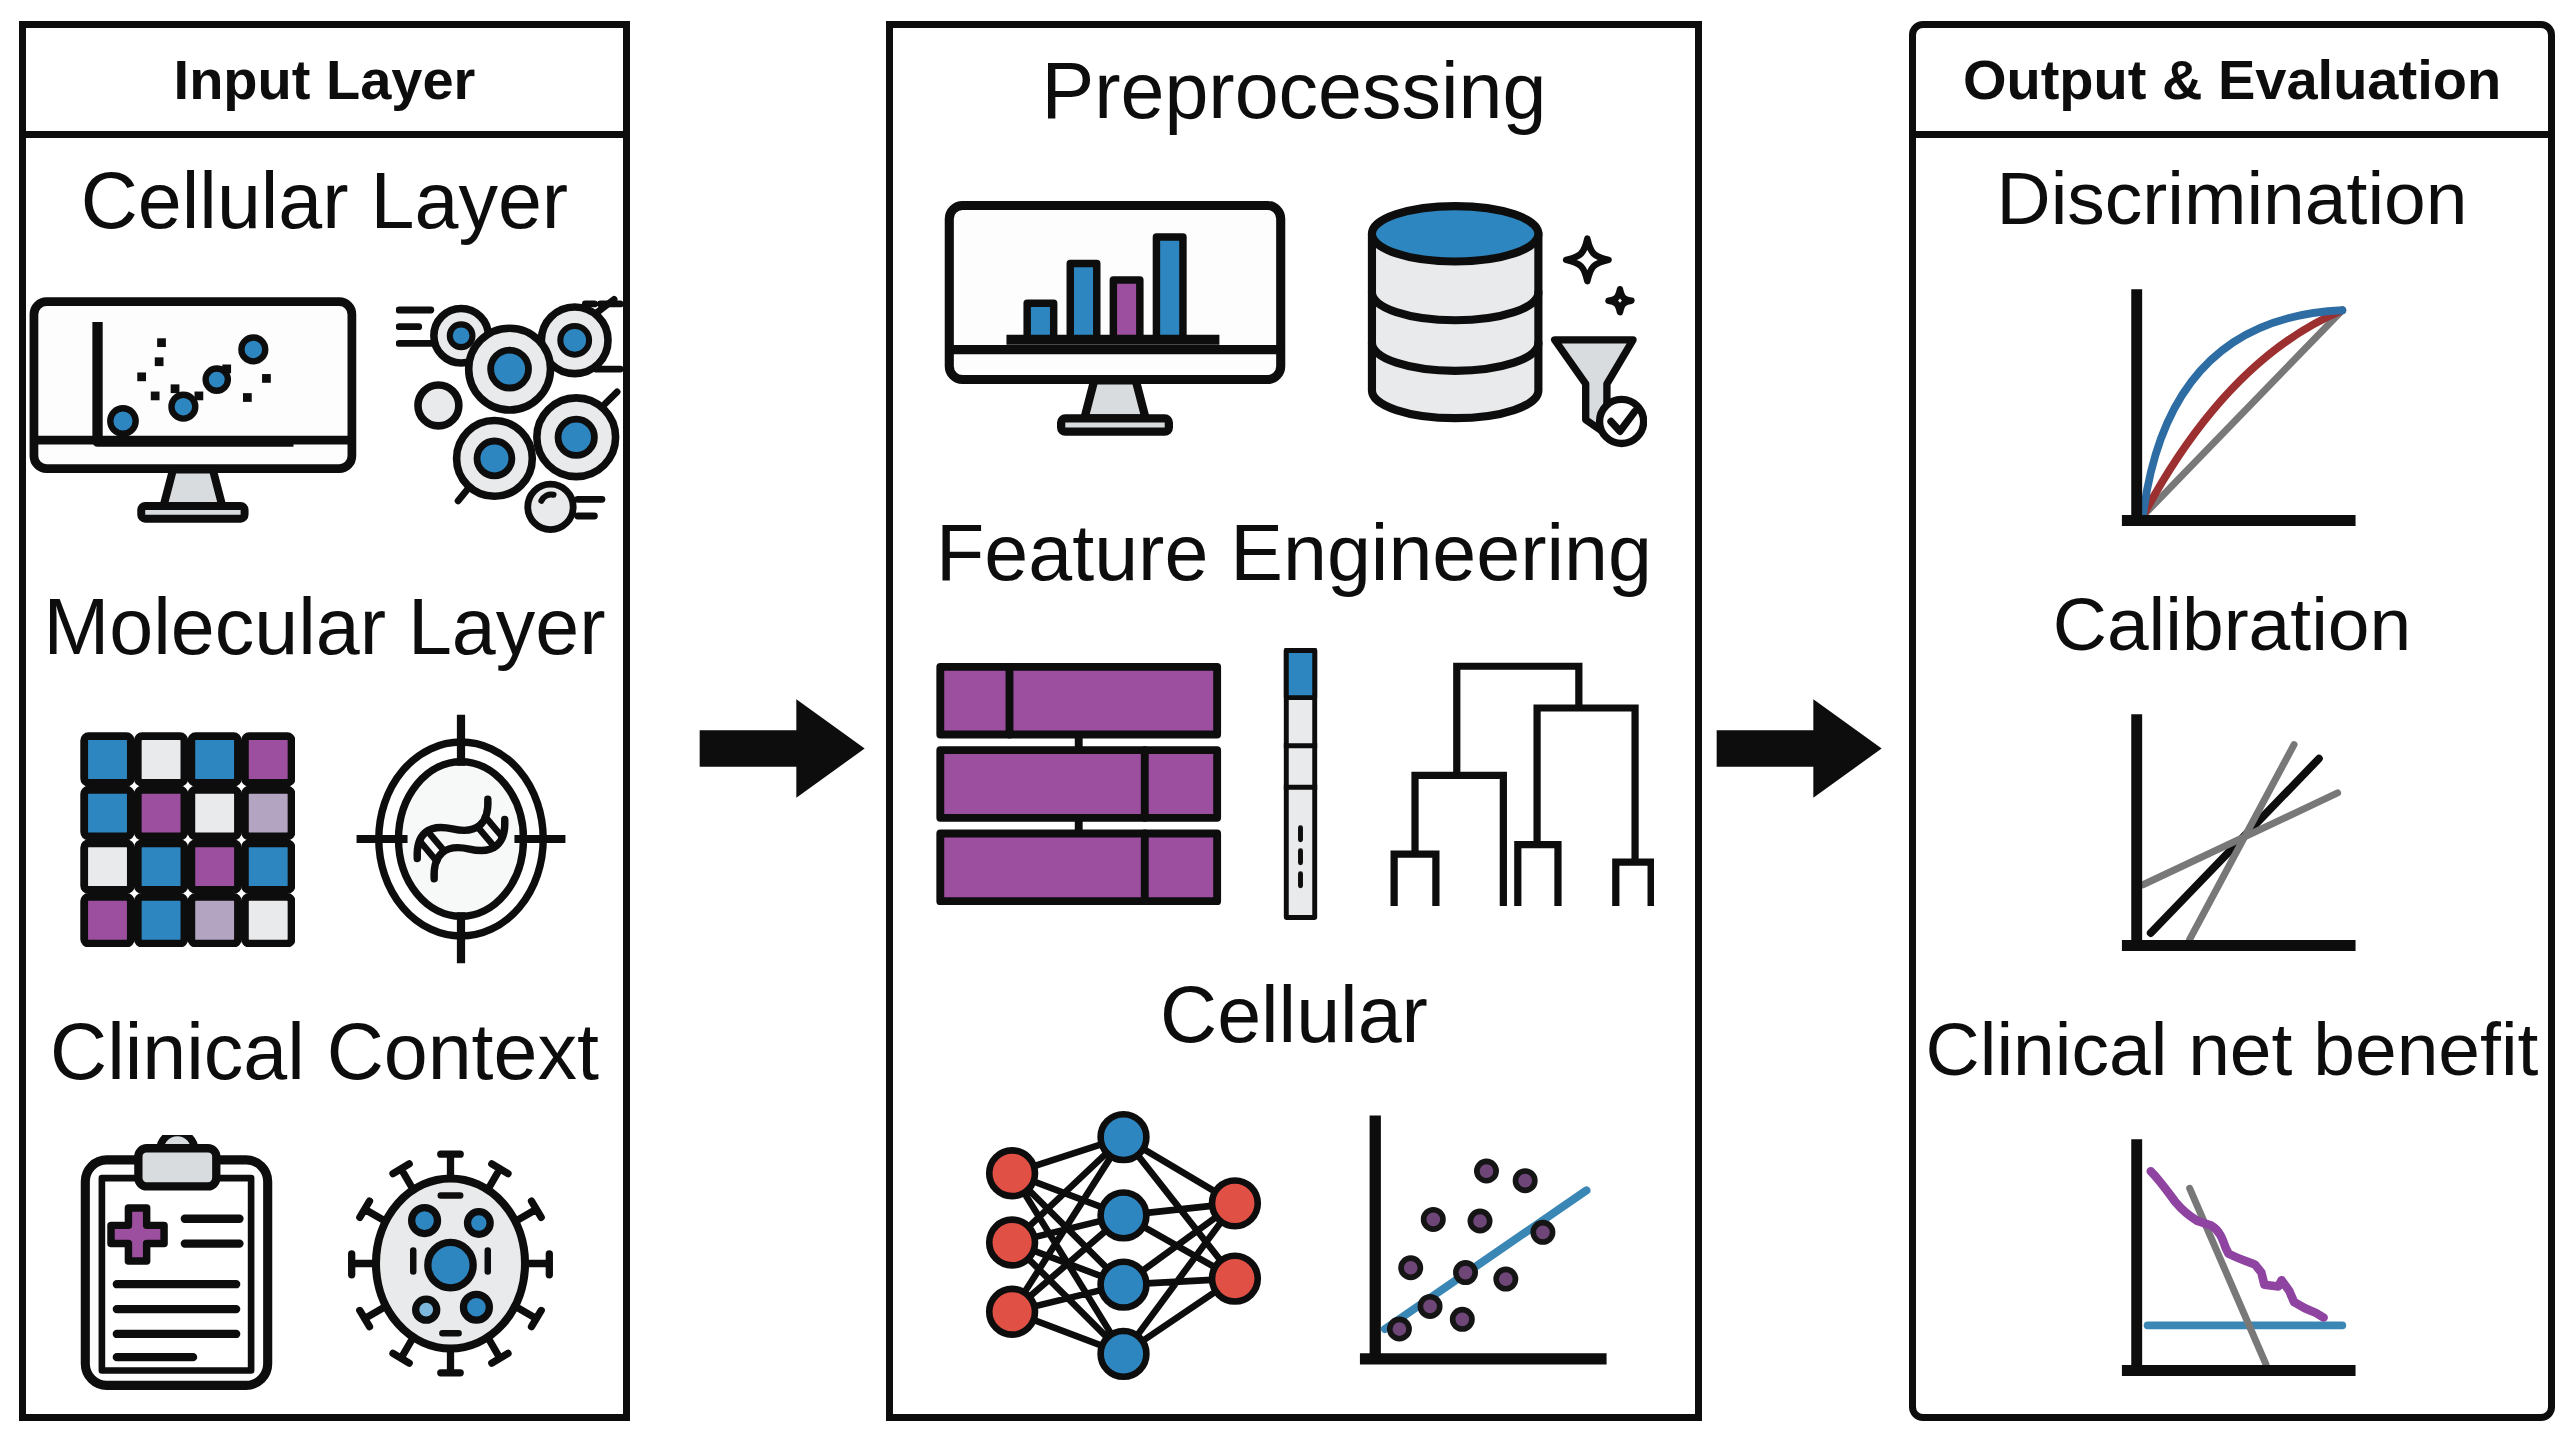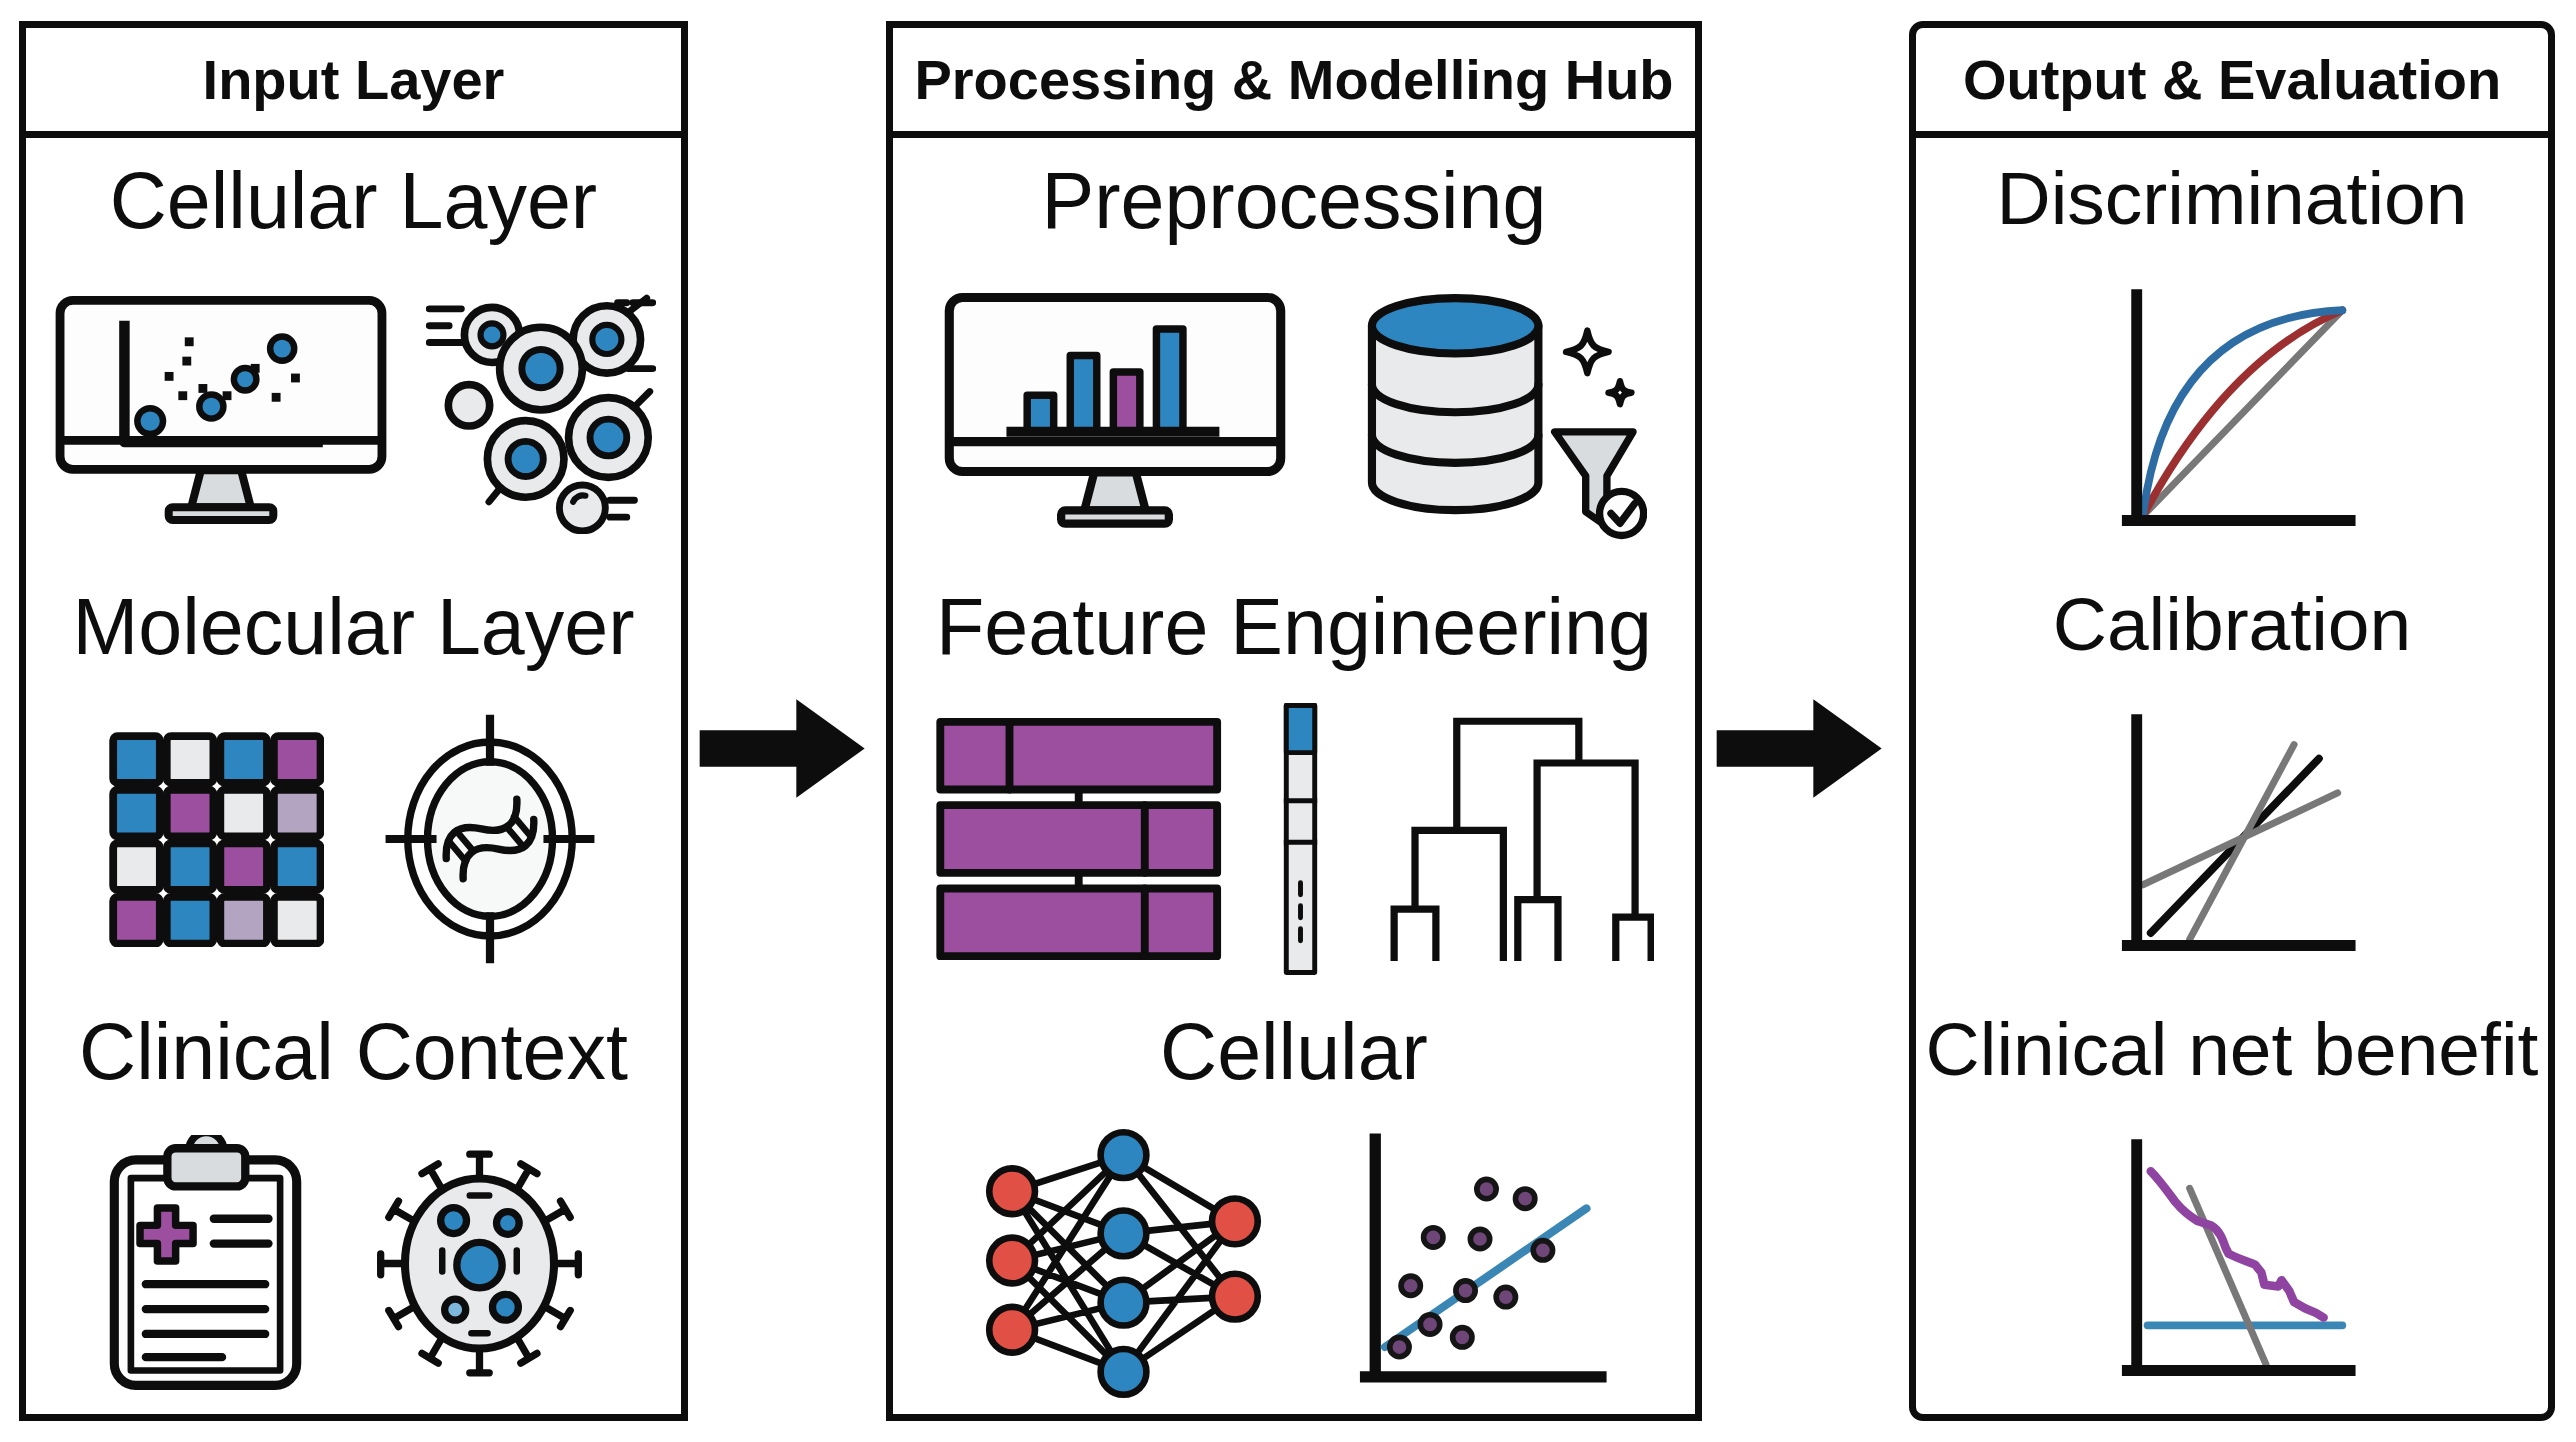--- a/index.html
+++ b/index.html
@@ -1,21 +1,21 @@
 <!DOCTYPE html>
 <html style="--ink: #0d0d0d; --blue: #2e86c0; --light_blue: #7db8dc; --purple: #9b4f9e; --lavender: #b3a4c2; --dot_purple: #6e4678; --red: #e05045; --light_gray: #e8eaeb; --mid_gray: #d9dcde; --roc_blue: #2e6da4; --roc_red: #9c2f2f; --line_gray: #787878; --dc_purple: #8e44a0; --dc_blue: #3a87b5;font-size:13.7px"><head>
 <meta charset="utf-8">
 <style>
   html,body{margin:0;padding:0;background:#ffffff;}
   body{width:2576px;height:1442px;position:relative;overflow:hidden;
        font-family:"Liberation Sans",sans-serif;color:#0d0d0d;}
 
   .panel{position:absolute;top:20.6px;height:1400px;border:7.7px solid var(--ink,#0c0c0c);
          background:#fff;box-sizing:border-box;display:flex;flex-direction:column;}
-  .p1{left:19px;width:669px;justify-content:space-between;}
+  .p1{left:19px;width:611px;justify-content:space-between;}
   .p2{left:886px;width:816px;}
   .p3{left:1909px;width:646px;border-radius:14px;}
 
   .panel-header{flex:0 0 auto;height:103px;border-bottom:7.7px solid var(--ink,#0c0c0c);
                 display:flex;align-items:center;justify-content:center;
                 font-weight:bold;font-size:56px;white-space:nowrap;}
   .panel-body{flex:1;display:flex;flex-direction:column;}
   .section{flex:1;display:flex;flex-direction:column;align-items:center;min-height:0;gap:20px;}
   .sec-title{flex:0 0 auto;font-size:79px;line-height:1.08;margin-top:20.6px;white-space:nowrap;}
   .p3 .sec-title{font-size:75px;}
@@ -168,21 +168,20 @@
           <circle class="st f-blue" cx="182" cy="212" r="16" stroke-width="9"></circle>
           <path class="st" d="M138,74 H162 M140,244 H160 M104,142 V168 M196,142 V168" stroke-width="8"></path>
         </svg>
       </div>
     </div>
 
   </div>
 </div>
 
 <div class="panel p2">
-  <div class="panel-header">Processing &amp; Modelling Hub</div>
   <div class="panel-body">
 
     <div class="section">
       <div class="sec-title">Preprocessing</div>
       <div class="icon-row" style="gap:60px">
 
         <svg width="348" height="249" viewBox="0 0 420 300">
           <path class="f-gray2" d="M12,184 H408 V204 q0,16 -16,16 H28 q-16,0 -16,-16 Z"></path>
           <rect class="st f-white" x="10" y="10" width="400" height="210" rx="16" stroke-width="11" fill="none"></rect>
           <line class="st" x1="12" y1="184" x2="408" y2="184" stroke-width="11"></line>

